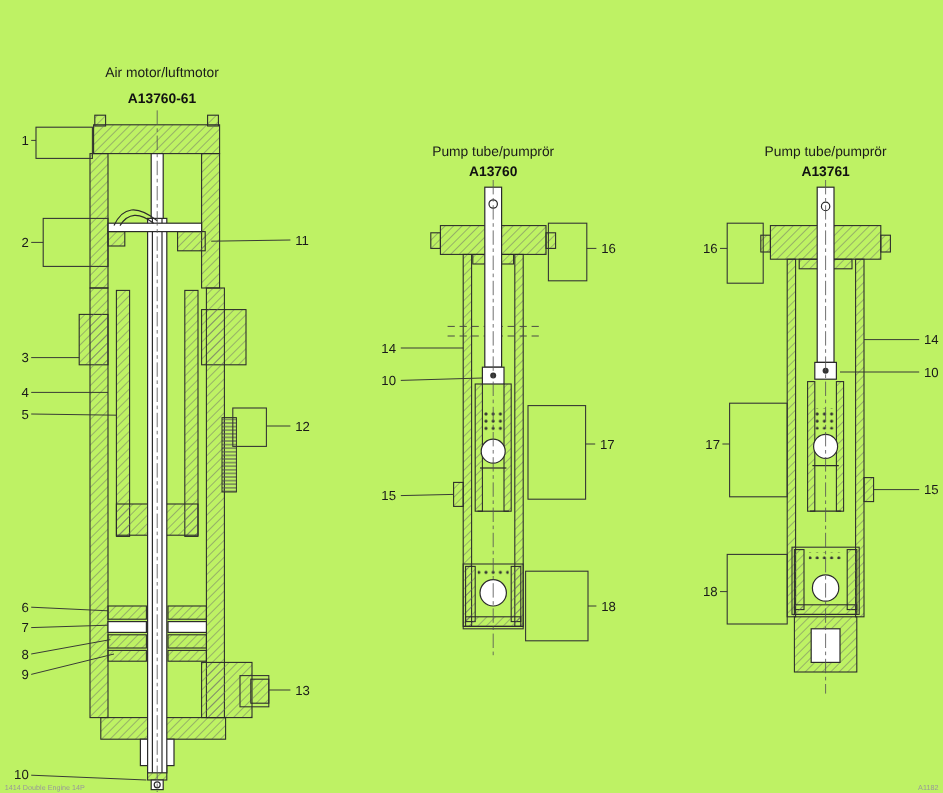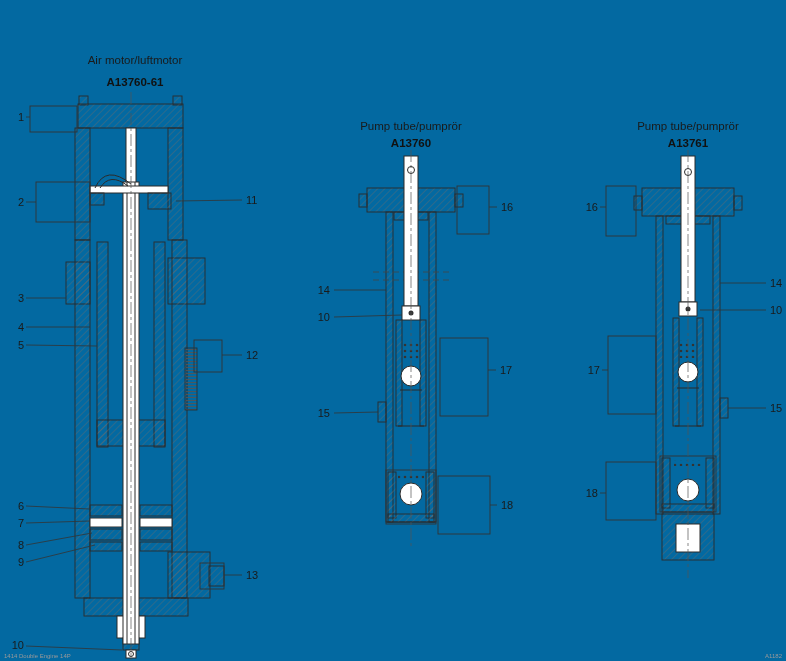--- a/index.html
+++ b/index.html
@@ -1,16 +1,16 @@
 <!DOCTYPE html>
 <html><head>
 <meta charset="utf-8">
 <style>
   html,body{margin:0;padding:0;background:#ffffff;}
-  #canvas{position:relative;width:786px;height:661px;background:#0369a1;overflow:hidden;}
+  #canvas{position:relative;width:786px;height:661px;background:#bef264;overflow:hidden;}
   svg{display:block;}
   .lbl{font:11px "Liberation Sans",sans-serif;fill:#1a1a1a;}
   .title{font:11.5px "Liberation Sans",sans-serif;fill:#1a1a1a;}
   .pn{font:bold 11.5px "Liberation Sans",sans-serif;fill:#111;}
   .tiny{font:6px "Liberation Sans",sans-serif;fill:#999;}
   .ln{stroke:#2b2b2b;stroke-width:1;fill:none;}
   .hatch{fill:url(#h);stroke:#2b2b2b;stroke-width:0.9;}
   .white{fill:#ffffff;stroke:#2b2b2b;stroke-width:1;}
   .leader{stroke:#333;stroke-width:0.8;fill:none;}
   .cbox{fill:none;stroke:#333;stroke-width:0.9;}

